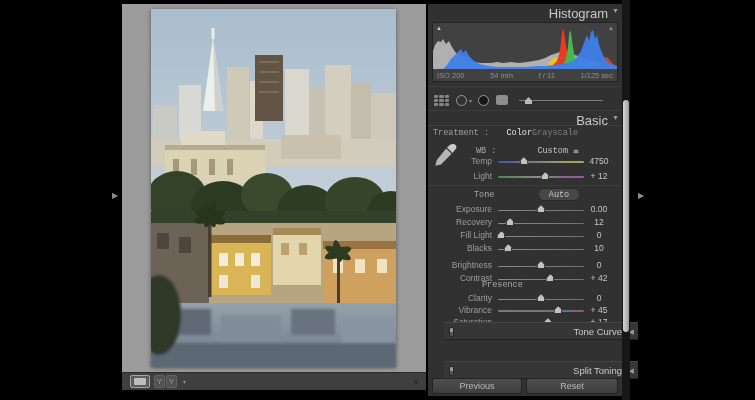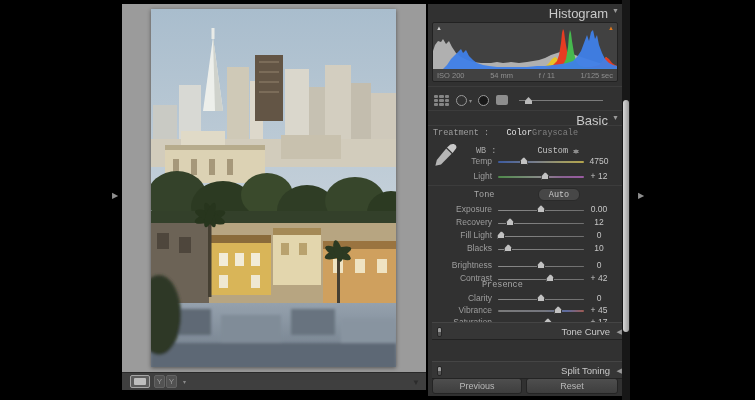--- a/index.html
+++ b/index.html
@@ -76,21 +76,21 @@
   .strack .line { position:absolute; left:0; top:5px; width:100%; height:2px; border-radius:1px; background:#787878; }
   .t-temp .line { background:linear-gradient(90deg,#3c5a9e,#7a7f8a 45%,#9e9a66 75%,#b3a44c); }
   .t-tint .line { background:linear-gradient(90deg,#4e8a4a,#8a8a8a 50%,#8a6292,#9a5aa2); }
   .t-plain .line { background:linear-gradient(90deg,#8a8a8a,#6f6f6f); height:1px; top:6px; }
   .t-vibrance .line { background:linear-gradient(90deg,#7a7a7a 0%,#74767e 55%,#5d6b9e 80%,#a05a52 100%); }
   .t-saturation .line { background:linear-gradient(90deg,#7a7a7a 0%,#74767e 50%,#5d6b9e 78%,#a05a52 100%); }
   .thumb { position:absolute; top:1px; width:8px; height:8px; background:#c2c2c2; border:1px solid #333; clip-path:polygon(50% 0,100% 55%,100% 100%,0 100%,0 55%); }
   .sval { width:36px; text-align:center; padding-right:6px; color:#c6c6c6; }
 
   
-  .phead { position:absolute; left:4px; width:194px; height:18px; background:#363636; border-top:1px solid #454545; border-bottom:1px solid #222; }
+  .phead { position:absolute; left:16px; width:194px; height:18px; background:#363636; border-top:1px solid #454545; border-bottom:1px solid #222; }
   .pswitch { position:absolute; left:5px; top:4px; width:5px; height:10px; background:linear-gradient(#9a9a9a 45%,#555 45%); border-radius:2px; border:1px solid #262626; }
   .plabel { position:absolute; right:16px; top:3px; font-size:9.5px; color:#c9c9c9; }
   .plabel .dim { color:#8a8a8a; }
   .plabel .sep { color:#6f6f6f; }
   .parrow { position:absolute; right:4px; top:5px; font-size:7px; color:#9a9a9a; }
 
   
   .fbtn { position:absolute; top:374px; height:16px; background:linear-gradient(#4e4e4e,#3e3e3e); border:1px solid #242424; border-radius:3px; color:#b9b9b9; font-size:9px; text-align:center; line-height:15px; }
   #btn-previous { left:4px; width:90px; }
   #btn-reset { left:98px; width:92px; }

